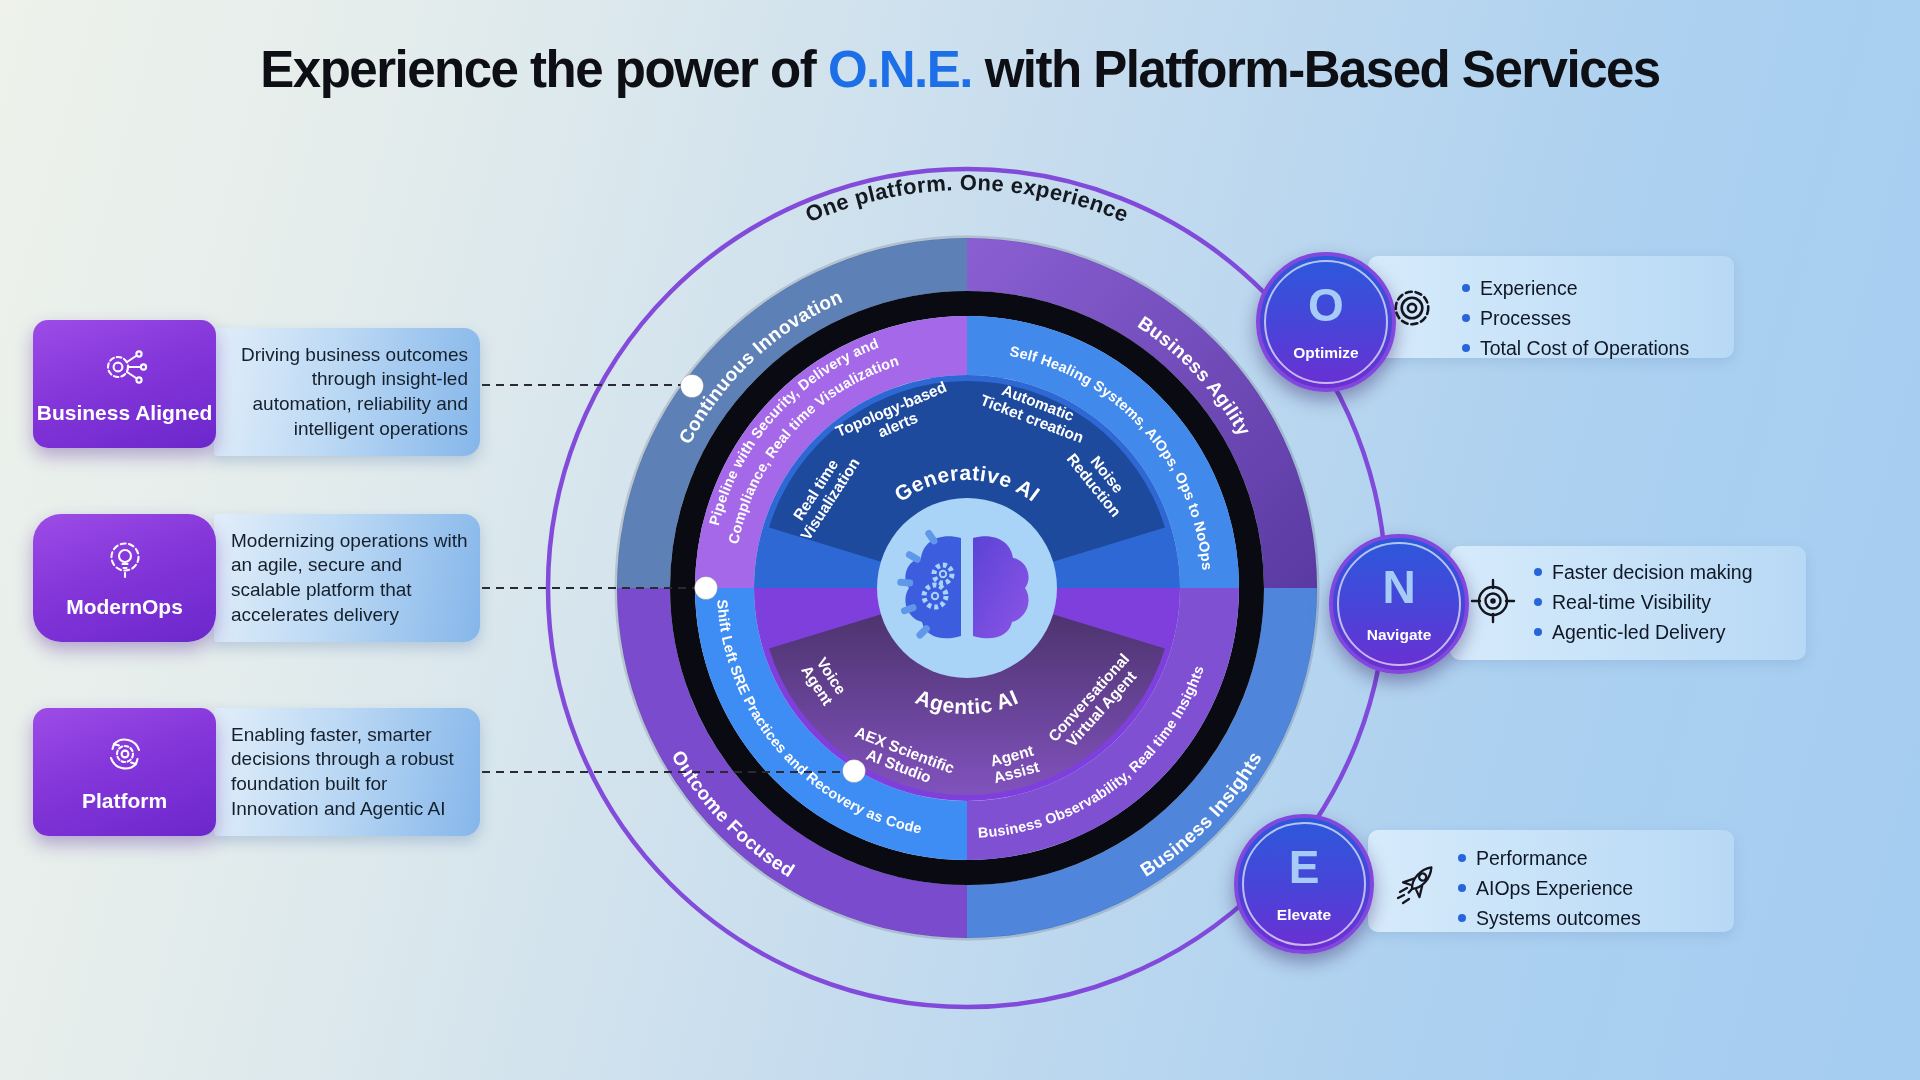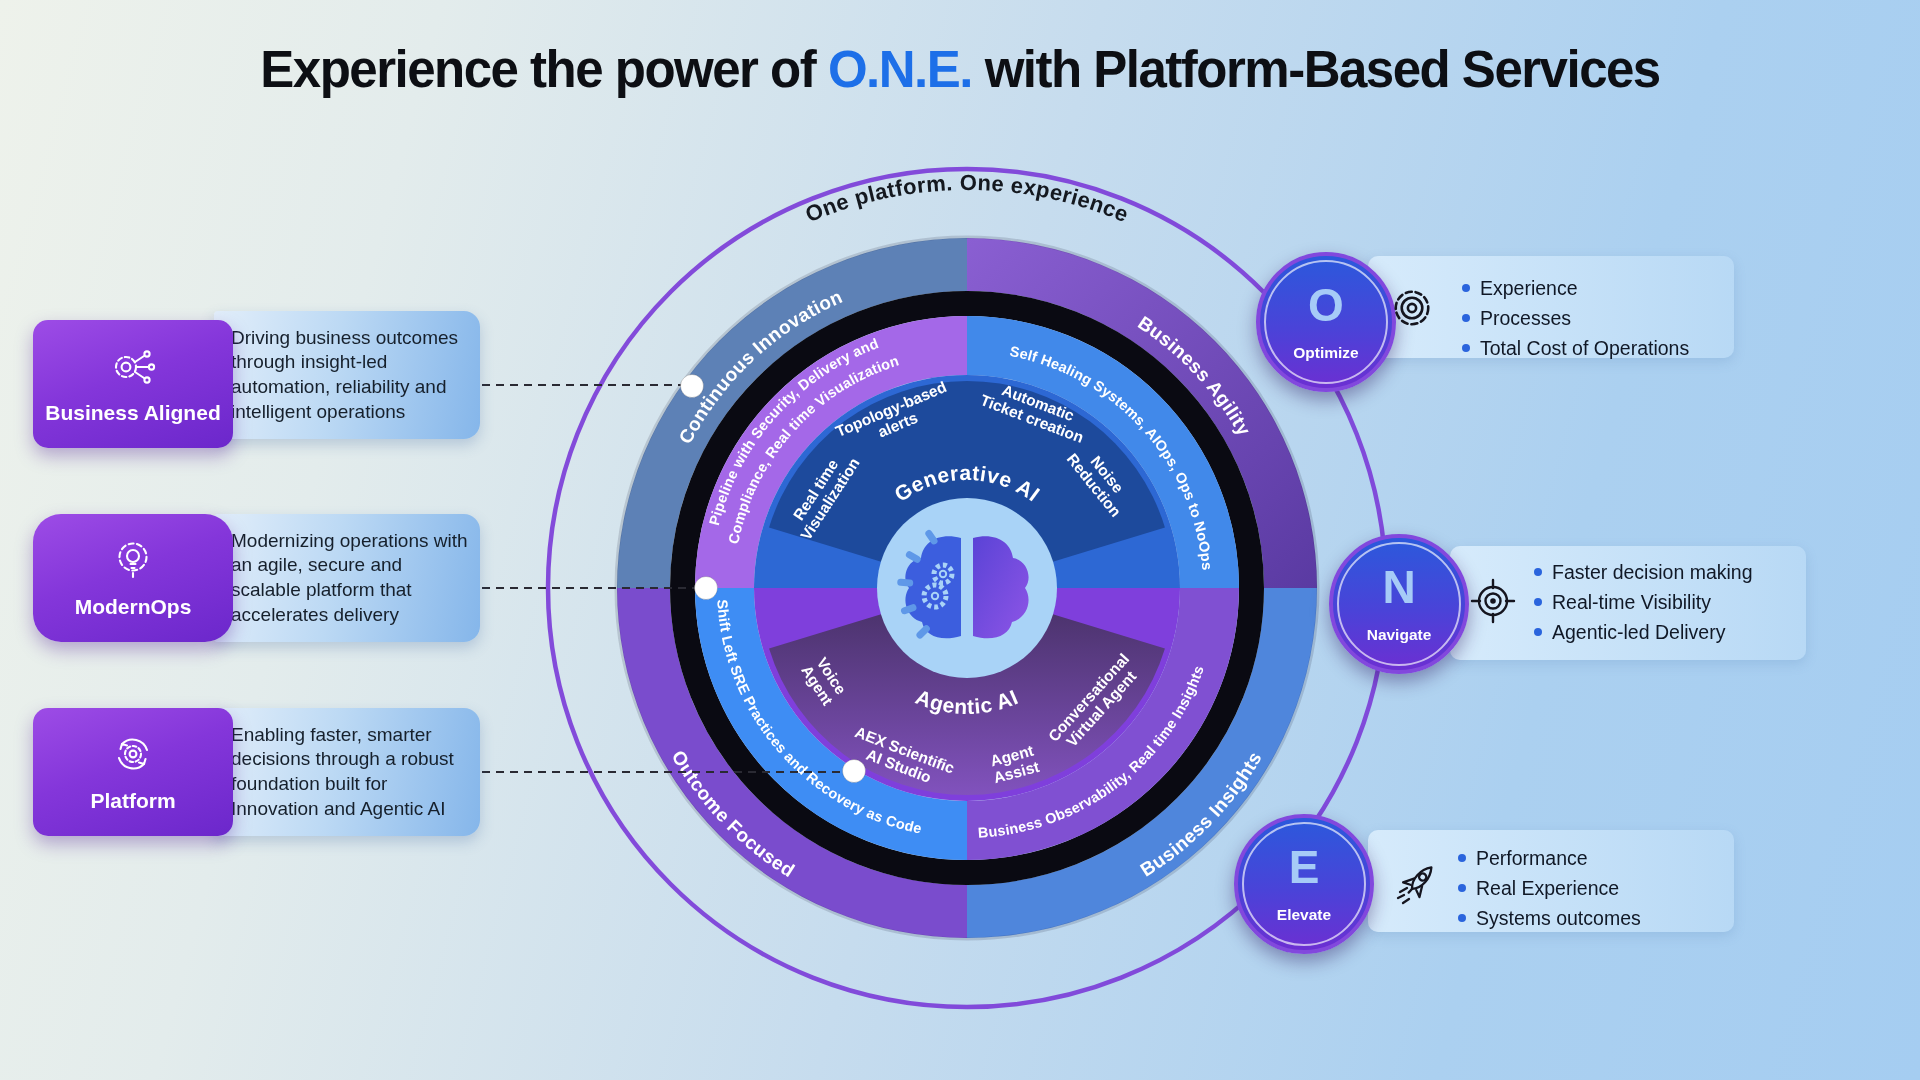--- a/index.html
+++ b/index.html
@@ -10,21 +10,21 @@
   }
   .abs{position:absolute;}
   
   #title{
     top:40px;left:0;width:100%;text-align:center;z-index:5;
     font-size:51px;font-weight:800;letter-spacing:-1.5px;color:#0d0f14;margin:0;
   }
   #title .hl{color:#1d6fe8;}
   
   .pcard{
-    width:200px;height:128px;border-radius:15px;z-index:3;
+    width:183px;height:128px;border-radius:15px;z-index:3;
     background:linear-gradient(160deg,#9d4ce6 0%,#8436da 45%,#6b27cb 100%);
     box-shadow:0 8px 18px rgba(80,30,150,.35);
     display:flex;flex-direction:column;align-items:center;justify-content:center;gap:8px;
   }
   .pcard .clabel{color:#fff;font-size:21px;font-weight:600;text-align:center;line-height:1.15;}
   .tpanel{
     left:214px;width:266px;height:128px;z-index:2;border-radius:4px 16px 16px 4px;
     background:linear-gradient(100deg,#e2eefa 0%,#bcd9f4 45%,#85b6ea 100%);
     box-shadow:0 6px 14px rgba(60,100,160,.25);
     display:flex;align-items:center;
@@ -161,21 +161,21 @@
       <circle cx="19" cy="24" r="10" stroke-dasharray="4.6 3"></circle>
         <circle cx="19" cy="24" r="4.4"></circle>
       <path d="M28 19 L37 13 M30 24 L41 24 M28 29 L37 35"></path>
       <circle cx="40" cy="11" r="2.6"></circle>
         <circle cx="44.5" cy="24" r="2.6"></circle>
         <circle cx="40" cy="37" r="2.6"></circle>
     </svg>
   </span>
   <span class="clabel">Business Aligned</span>
 </div>
-<div class="tpanel abs" style="top:311px;">
+<div class="tpanel abs" style="top:328px;text-align:right;">
   <p>Driving business outcomes through insight-led automation, reliability and intelligent operations</p>
 </div>
 
 <div class="pcard abs" style="left:33px;top:514px;border-radius:28px;">
   <span>
     <svg width="52" height="46" viewBox="0 0 52 46" fill="none" stroke="#fff" stroke-width="2.1" stroke-linecap="round">
       <circle cx="26" cy="20" r="13.5" stroke-dasharray="5 3.4"></circle>
       <circle cx="26" cy="19" r="6"></circle>
       <path d="M23.5 27 L28.5 27 M24.5 31 L27.5 31 M26 36 L26 40"></path>
     </svg>
@@ -252,15 +252,15 @@
   <li>Processes</li>
   <li>Total Cost of Operations</li>
 </ul>
 <ul class="bullets abs" style="left:1532px;top:560px;">
   <li>Faster decision making</li>
   <li>Real-time Visibility</li>
   <li>Agentic-led Delivery</li>
 </ul>
 <ul class="bullets abs" style="left:1456px;top:846px;">
   <li>Performance</li>
-  <li>Real Experience</li>
+  <li>AIOps Experience</li>
   <li>Systems outcomes</li>
 </ul>
 
 </body></html>

